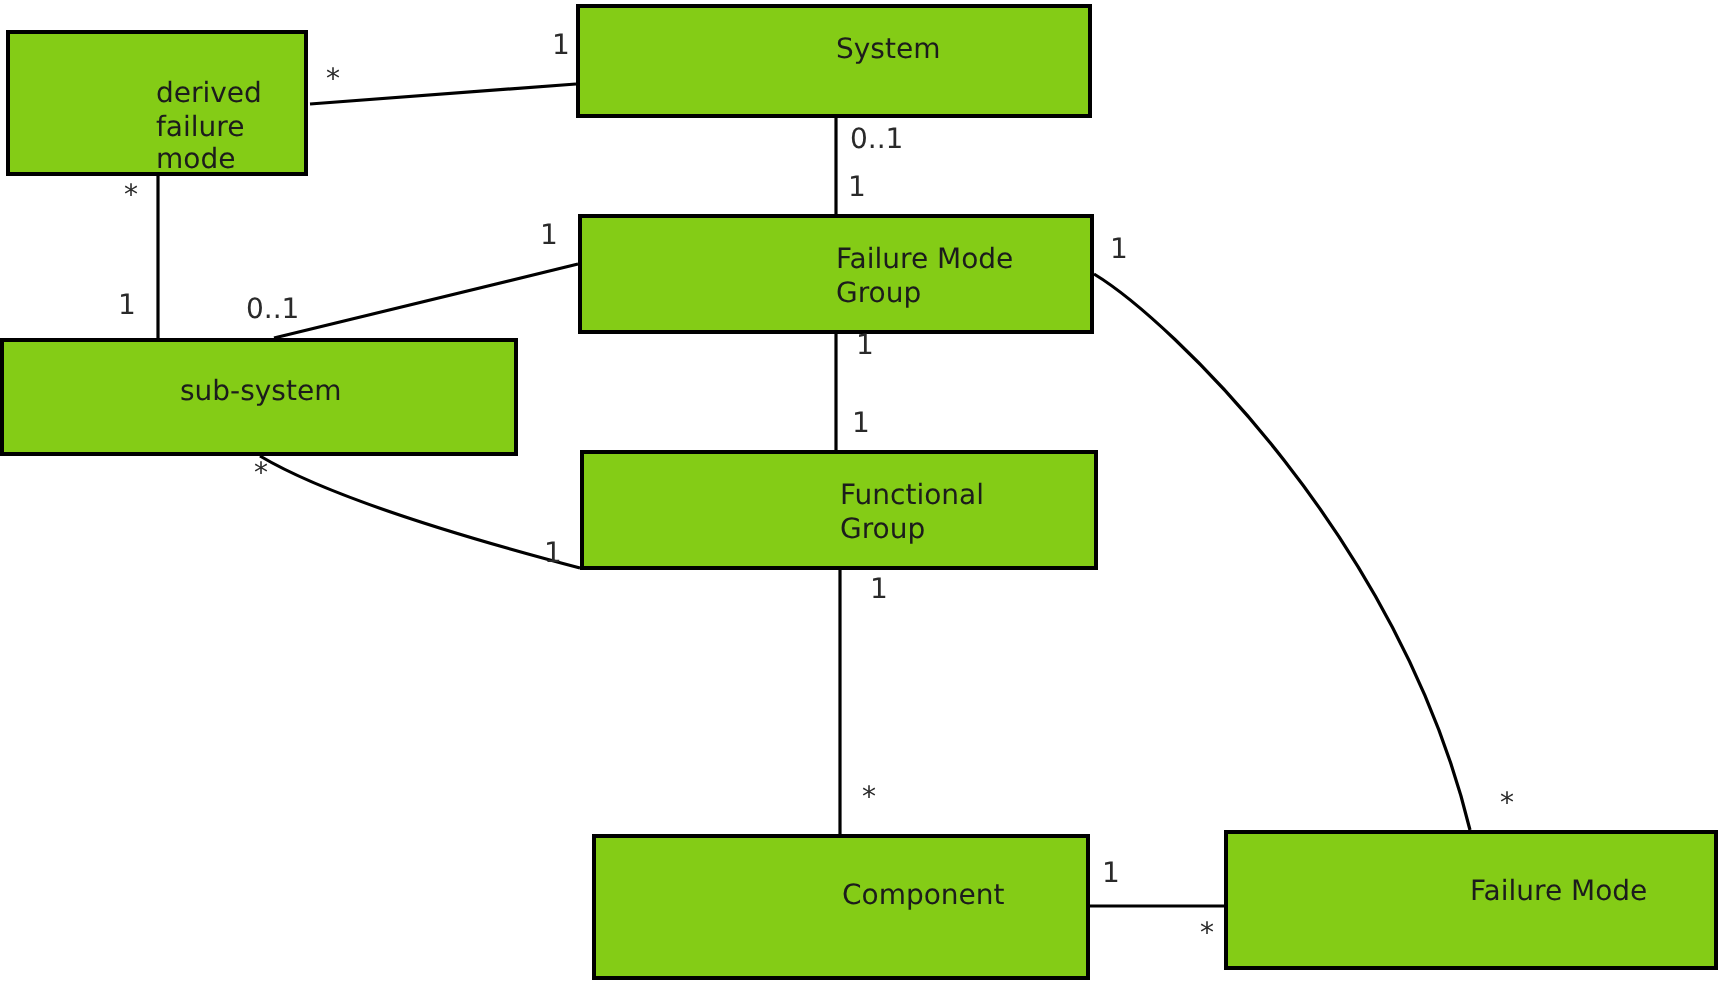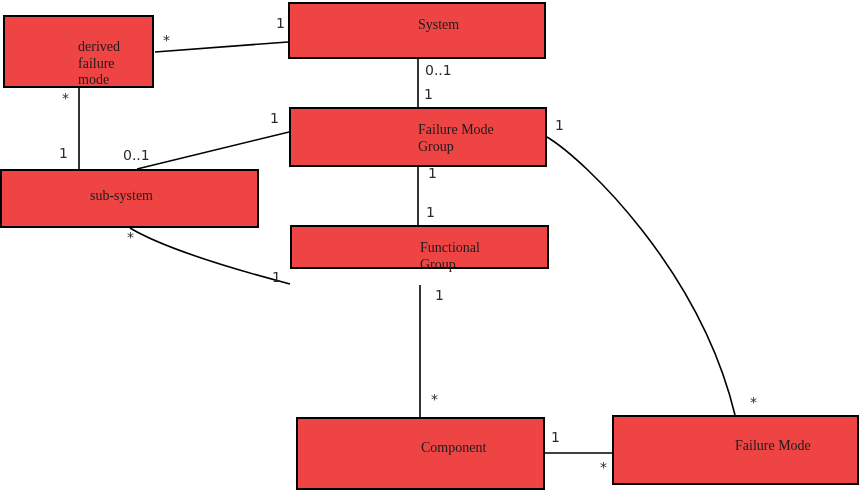--- a/index.html
+++ b/index.html
@@ -19,22 +19,21 @@
     position: absolute;
     left: 0;
     top: 0;
     width: 863px;
     height: 493px;
   }
   .node {
     position: absolute;
     box-sizing: border-box;
     border: 2px solid #000000;
-    background: #ef4444;
-    font-family: Liberation Serif, serif;
+    background: #84cc16;
   }
   .node-label {
     position: absolute;
     font-size: 14px;
     line-height: 16.5px;
     color: #1c1c1c;
     white-space: pre-line;
   }
   .mult {
     position: absolute;
@@ -73,21 +72,21 @@
 
   <div class="node" style="left:289px; top:107px; width:258px; height:60px;">
     <span class="node-label" style="left:127px; top:13px;">Failure Mode
 Group</span>
   </div>
 
   <div class="node" style="left:0px; top:169px; width:259px; height:59px;">
     <span class="node-label" style="left:88px; top:17px;">sub-system</span>
   </div>
 
-  <div class="node" style="left:290px; top:225px; width:259px; height:44px;">
+  <div class="node" style="left:290px; top:225px; width:259px; height:60px;">
     <span class="node-label" style="left:128px; top:13px;">Functional
 Group</span>
   </div>
 
   <div class="node" style="left:296px; top:417px; width:249px; height:73px;">
     <span class="node-label" style="left:123px; top:21px;text-align:center;">Component</span>
   </div>
 
   <div class="node" style="left:612px; top:415px; width:247px; height:70px;">
     <span class="node-label" style="left:121px; top:21px;">Failure Mode</span>

